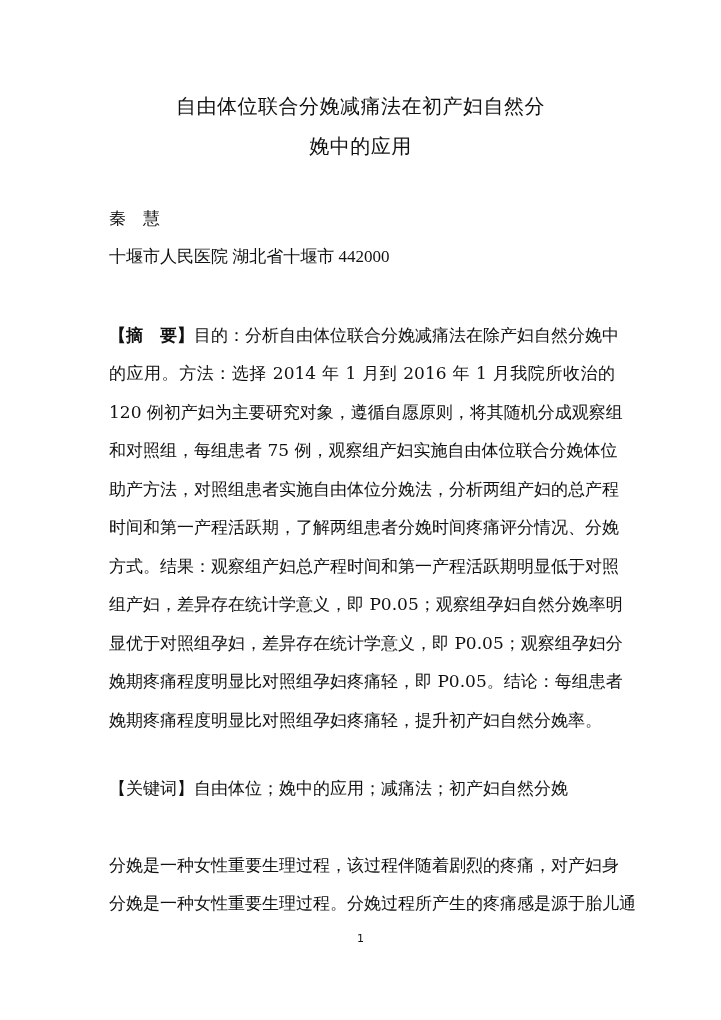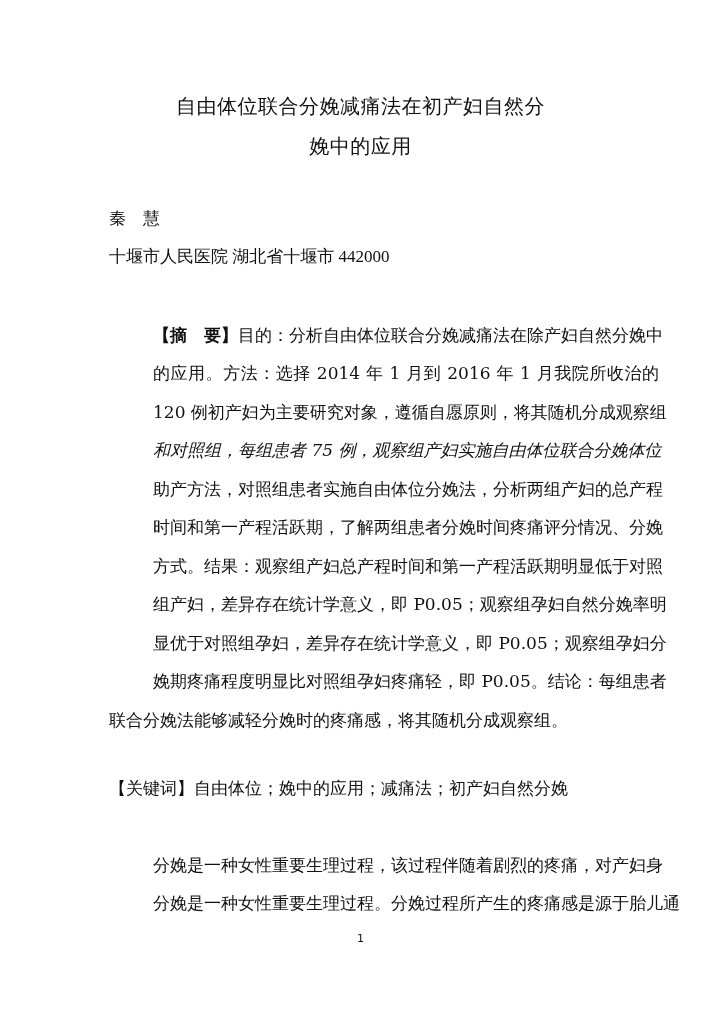--- a/index.html
+++ b/index.html
@@ -4,48 +4,48 @@
 <style>
   html, body { margin:0; padding:0; background:#ffffff; }
   body { width:721px; height:1020px; position:relative; overflow:hidden;
          font-family: "DejaVu Serif", "Liberation Serif", serif; color:#111; }
   .title { position:absolute; left:0; width:721px; text-align:center;
            font-size:20px; line-height:40px; letter-spacing:0.5px; }
   .t1 { top:86px; }
   .t2 { top:126px; }
   .line { position:absolute; left:109px; width:506px; font-size:17px;
           line-height:20px; white-space:nowrap; }
-  .justify { text-align:justify; text-align-last:justify;margin-left:44px; }
+  .justify { text-align:justify; text-align-last:justify; }
   .pagenum { position:absolute; top:932px; left:0; width:721px; text-align:center;
              font-size:11px; font-family:"DejaVu Sans", sans-serif; }
   .bold { font-weight:bold; }
 </style>
 </head>
 <body>
 
 <div>
   <div class="title t1">自由体位联合分娩减痛法在初产妇自然分</div>
   <div class="title t2">娩中的应用</div>
 
   <div class="line" style="top:208px;">秦　慧</div>
   <div class="line" style="top:247px;font-family:Liberation Serif, serif;">十堰市人民医院 湖北省十堰市 442000</div>
 
   <div class="line justify" style="top:325px;">
     <span class="bold">【摘　要】</span><span>目的：分析自由体位联合分娩减痛法在除产妇自然分娩中</span>
   </div>
   <div class="line justify" style="top:363px;">的应用。方法：选择 2014 年 1 月到 2016 年 1 月我院所收治的</div>
   <div class="line justify" style="top:402px;">120 例初产妇为主要研究对象，遵循自愿原则，将其随机分成观察组</div>
-  <div class="line justify" style="top:440px;font-style:italic;">和对照组，每组患者 75 例，观察组产妇实施自由体位联合分娩体位</div>
+  <div class="line justify" style="top:440px;">和对照组，每组患者 75 例，观察组产妇实施自由体位联合分娩体位</div>
   <div class="line justify" style="top:479px;">助产方法，对照组患者实施自由体位分娩法，分析两组产妇的总产程</div>
   <div class="line justify" style="top:517px;">时间和第一产程活跃期，了解两组患者分娩时间疼痛评分情况、分娩</div>
   <div class="line justify" style="top:556px;">方式。结果：观察组产妇总产程时间和第一产程活跃期明显低于对照</div>
   <div class="line justify" style="top:594px;">组产妇，差异存在统计学意义，即 P0.05；观察组孕妇自然分娩率明</div>
   <div class="line justify" style="top:633px;">显优于对照组孕妇，差异存在统计学意义，即 P0.05；观察组孕妇分</div>
   <div class="line justify" style="top:671px;">娩期疼痛程度明显比对照组孕妇疼痛轻，即 P0.05。结论：每组患者</div>
-  <div class="line" style="top:710px;">联合分娩法能够减轻分娩时的疼痛感，将其随机分成观察组。</div>
+  <div class="line" style="top:710px;">娩期疼痛程度明显比对照组孕妇疼痛轻，提升初产妇自然分娩率。</div>
 
   <div class="line" style="top:778px;">
     <span>【关键词】</span><span>自由体位；娩中的应用；减痛法；初产妇自然分娩</span>
   </div>
 
   <div class="line justify" style="top:855px;">分娩是一种女性重要生理过程，该过程伴随着剧烈的疼痛，对产妇身</div>
   <div class="line justify" style="top:893px;">分娩是一种女性重要生理过程。分娩过程所产生的疼痛感是源于胎儿通</div>
 
   <div class="pagenum">1</div>
 </div>

